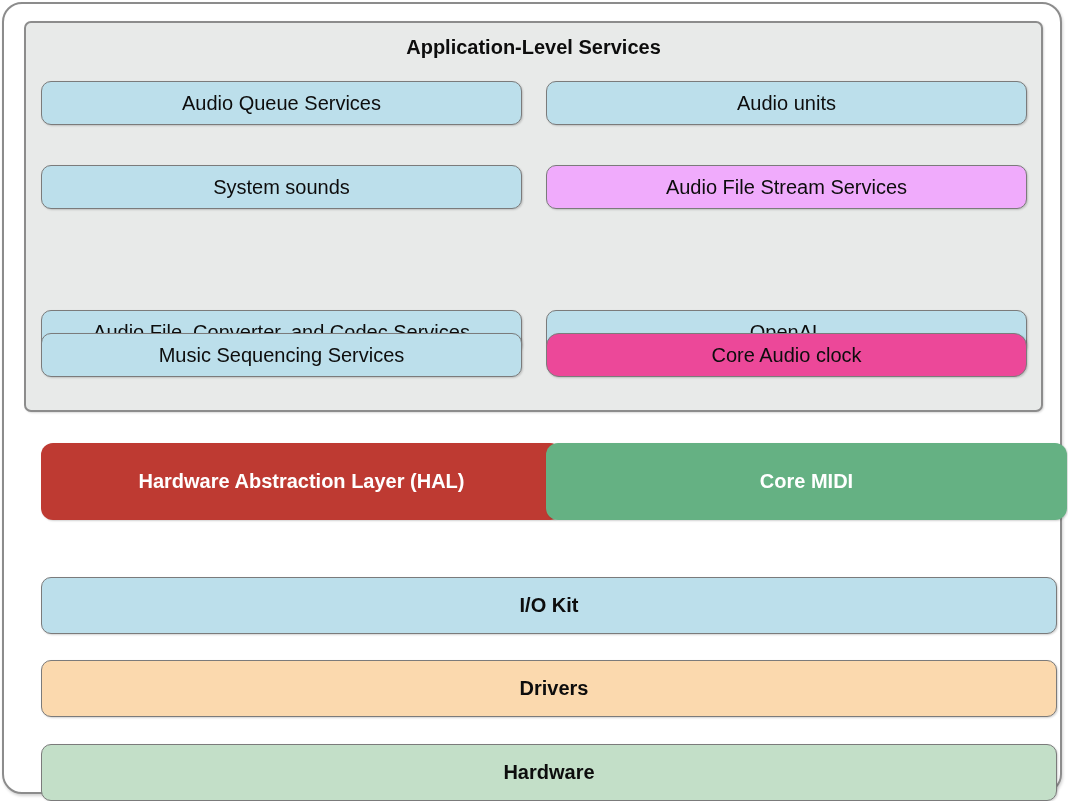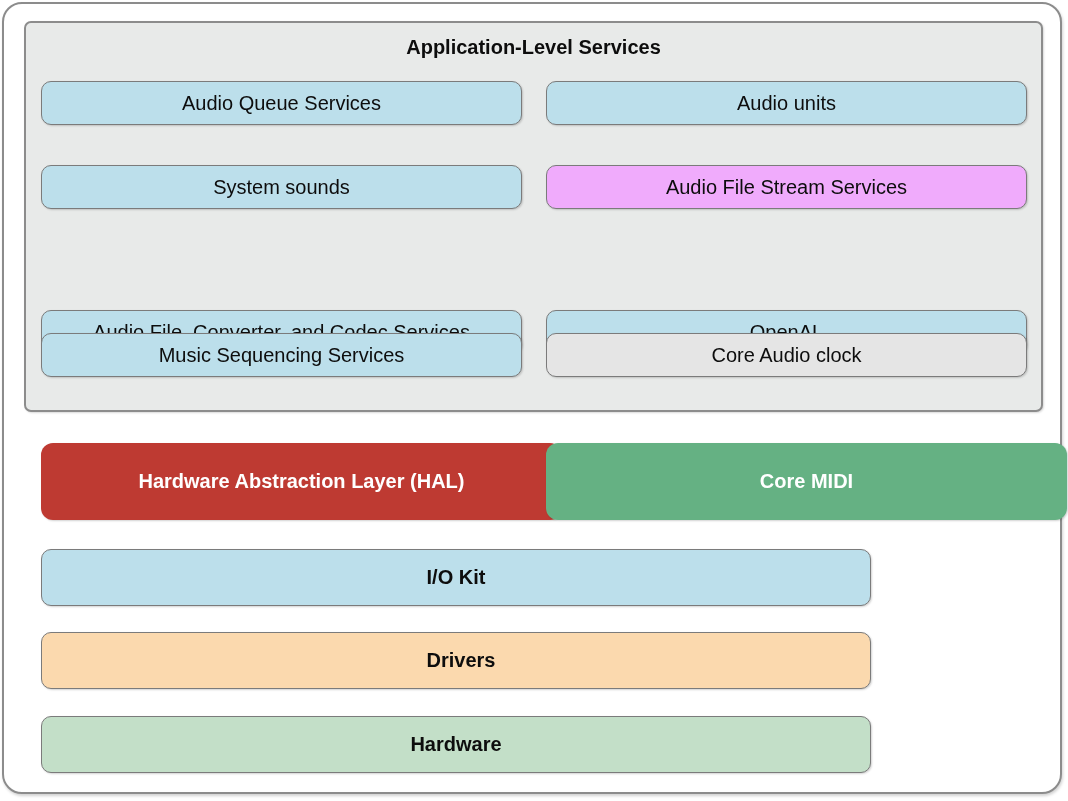--- a/index.html
+++ b/index.html
@@ -65,23 +65,24 @@
   .solid {
     border: none;
     border-radius: 12px;
     font-weight: bold;
     color: #ffffff;
     box-shadow: 1px 1px 2px rgba(0,0,0,0.18);
   }
   .hal-row { top: 443px; height: 77px; width: 521px; }
   .layer {
     left: 41px;
-    width: 830px;
+    width: 1016px;
     height: 57px;
     font-weight: bold;
+    margin-top: 28px;
   }
   .layer-1 { top: 549px; }
   .layer-2 { top: 632px; padding-left: 10px; }
   .layer-3 { top: 716px; }
 </style>
 </head>
 <body>
 
 <div class="stage">
   <div class="frame"></div>
@@ -107,21 +108,21 @@
   <div class="box bordered service svc-r3 col-left" style="background: rgb(188, 223, 235);">
     <span>Audio File, Converter, and Codec Services</span>
   </div>
   <div class="box bordered service svc-r3 col-right" style="background: rgb(188, 223, 235);">
     <span>OpenAL</span>
   </div>
 
   <div class="box bordered service svc-r4 col-left" style="background: rgb(188, 223, 235);">
     <span>Music Sequencing Services</span>
   </div>
-  <div class="box bordered service svc-r4 col-right" style="background: #e5e5e5;">
+  <div class="box bordered service svc-r4 col-right" style="background: #ec4899; border-radius: 13px;">
     <span>Core Audio clock</span>
   </div>
 
   <div class="box solid hal-row col-left" style="background: rgb(190, 58, 50);">
     <span>Hardware Abstraction Layer (HAL)</span>
   </div>
   <div class="box solid hal-row col-right" style="background: rgb(101, 177, 131);">
     <span>Core MIDI</span>
   </div>
 

